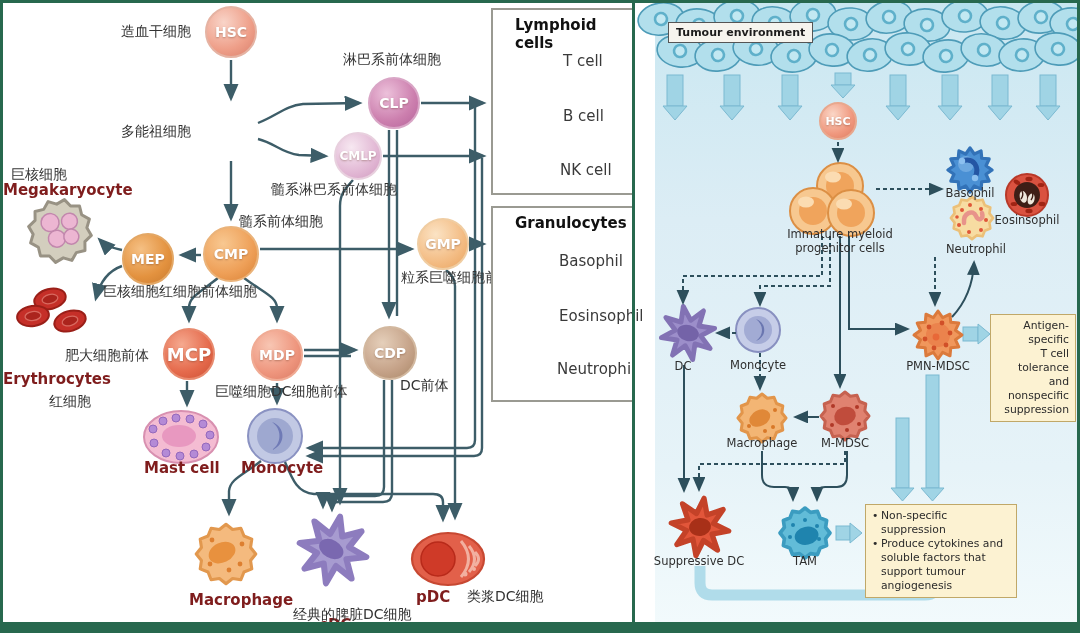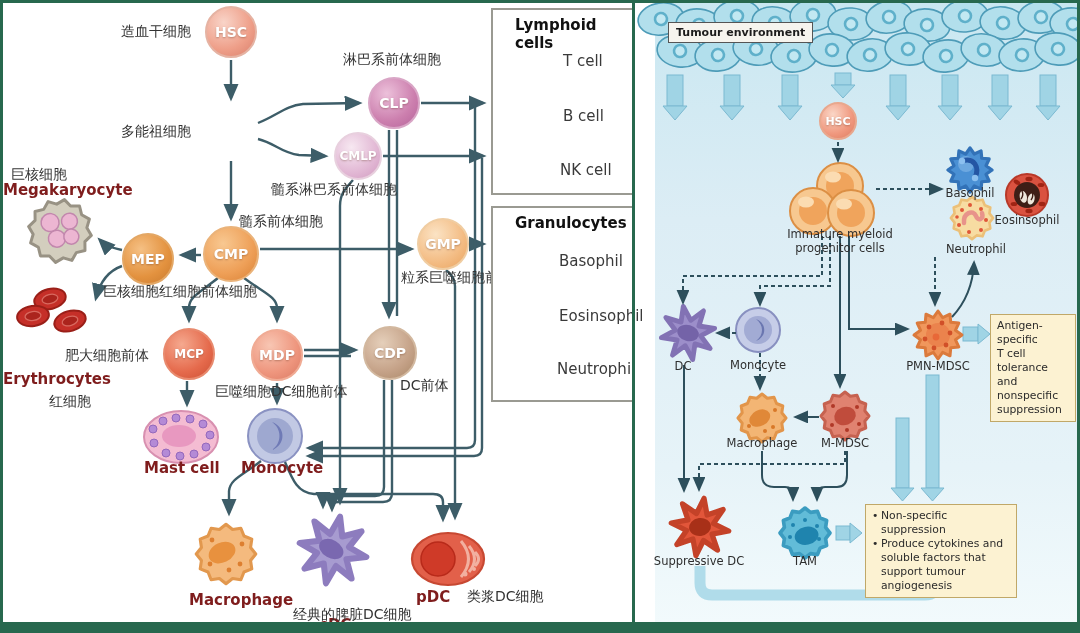--- a/index.html
+++ b/index.html
@@ -209,21 +209,21 @@
       </div>
     <div class="cellc" style="left:200px;top:223px;width:56px;height:56px;font-size:14px;background:radial-gradient(circle at 35% 30%,#f8c891,#ee9f57 60%,#d98134);border:2px solid #eab37a;">
       <span>CMP</span>
       </div>
     <div class="cellc" style="left:119px;top:230px;width:52px;height:52px;font-size:14px;background:radial-gradient(circle at 35% 30%,#f5c084,#e3923f 60%,#c97a2e);border:2px solid #e3a765;">
       <span>MEP</span>
       </div>
     <div class="cellc" style="left:414px;top:215px;width:52px;height:52px;font-size:14px;background:radial-gradient(circle at 35% 30%,#fbe3c4,#f3bb82 62%,#e8a35f);border:2px solid #f0cda2;align-items:center;">
       <span>GMP</span>
       </div>
-    <div class="cellc" style="left:160px;top:325px;width:52px;height:52px;font-size:12px;background:radial-gradient(circle at 35% 30%,#f5a98f,#e56a4c 60%,#cc4f33);border:2px solid #e88a6e;">
+    <div class="cellc" style="left:160px;top:325px;width:52px;height:52px;font-size:18px;background:radial-gradient(circle at 35% 30%,#f5a98f,#e56a4c 60%,#cc4f33);border:2px solid #e88a6e;">
       <span>MCP</span>
       </div>
     <div class="cellc" style="left:248px;top:326px;width:52px;height:52px;font-size:14px;background:radial-gradient(circle at 35% 30%,#f8c6b3,#ee957d 60%,#d97862);border:2px solid #f0ab94;">
       <span>MDP</span>
       </div>
     <div class="cellc" style="left:360px;top:323px;width:54px;height:54px;font-size:14px;background:radial-gradient(circle at 35% 30%,#e5cfba,#c5a288 60%,#a98767);border:2px solid #d2b89f;">
       <span>CDP</span>
       </div>
 
     <div class="lbl" style="left:118px;top:20px;">造血干细胞</div>
@@ -473,21 +473,21 @@
     <div class="rlbl" style="left:332px;top:210px;width:80px;">Eosinsophil</div>
     <div class="rlbl" style="left:281px;top:239px;width:80px;">Neutrophil</div>
     <div class="rlbl" style="left:8px;top:356px;width:40px;">DC</div>
     <div class="rlbl" style="left:63px;top:355px;width:80px;">Monocyte</div>
     <div class="rlbl" style="left:67px;top:433px;width:80px;">Macrophage</div>
     <div class="rlbl" style="left:150px;top:433px;width:80px;">M-MDSC</div>
     <div class="rlbl" style="left:243px;top:356px;width:80px;">PMN-MDSC</div>
     <div class="rlbl" style="left:-6px;top:551px;width:100px;">Suppressive DC</div>
     <div class="rlbl" style="left:110px;top:551px;width:80px;">TAM</div>
 
-    <div class="ybox" style="left:335px;top:311px;width:86px;">
+    <div class="ybox" style="left:335px;top:311px;width:86px;text-align:right;">
       <div>Antigen-specific</div>
       <div>T cell tolerance</div>
       <div>and nonspecific</div>
       <div>suppression</div>
     </div>
 
     <div class="ybox" style="left:210px;top:501px;width:152px;">
       <div class="bullet">Non-specific suppression</div>
       <div class="bullet">Produce cytokines and soluble factors that support tumour angiogenesis</div>
     </div>

